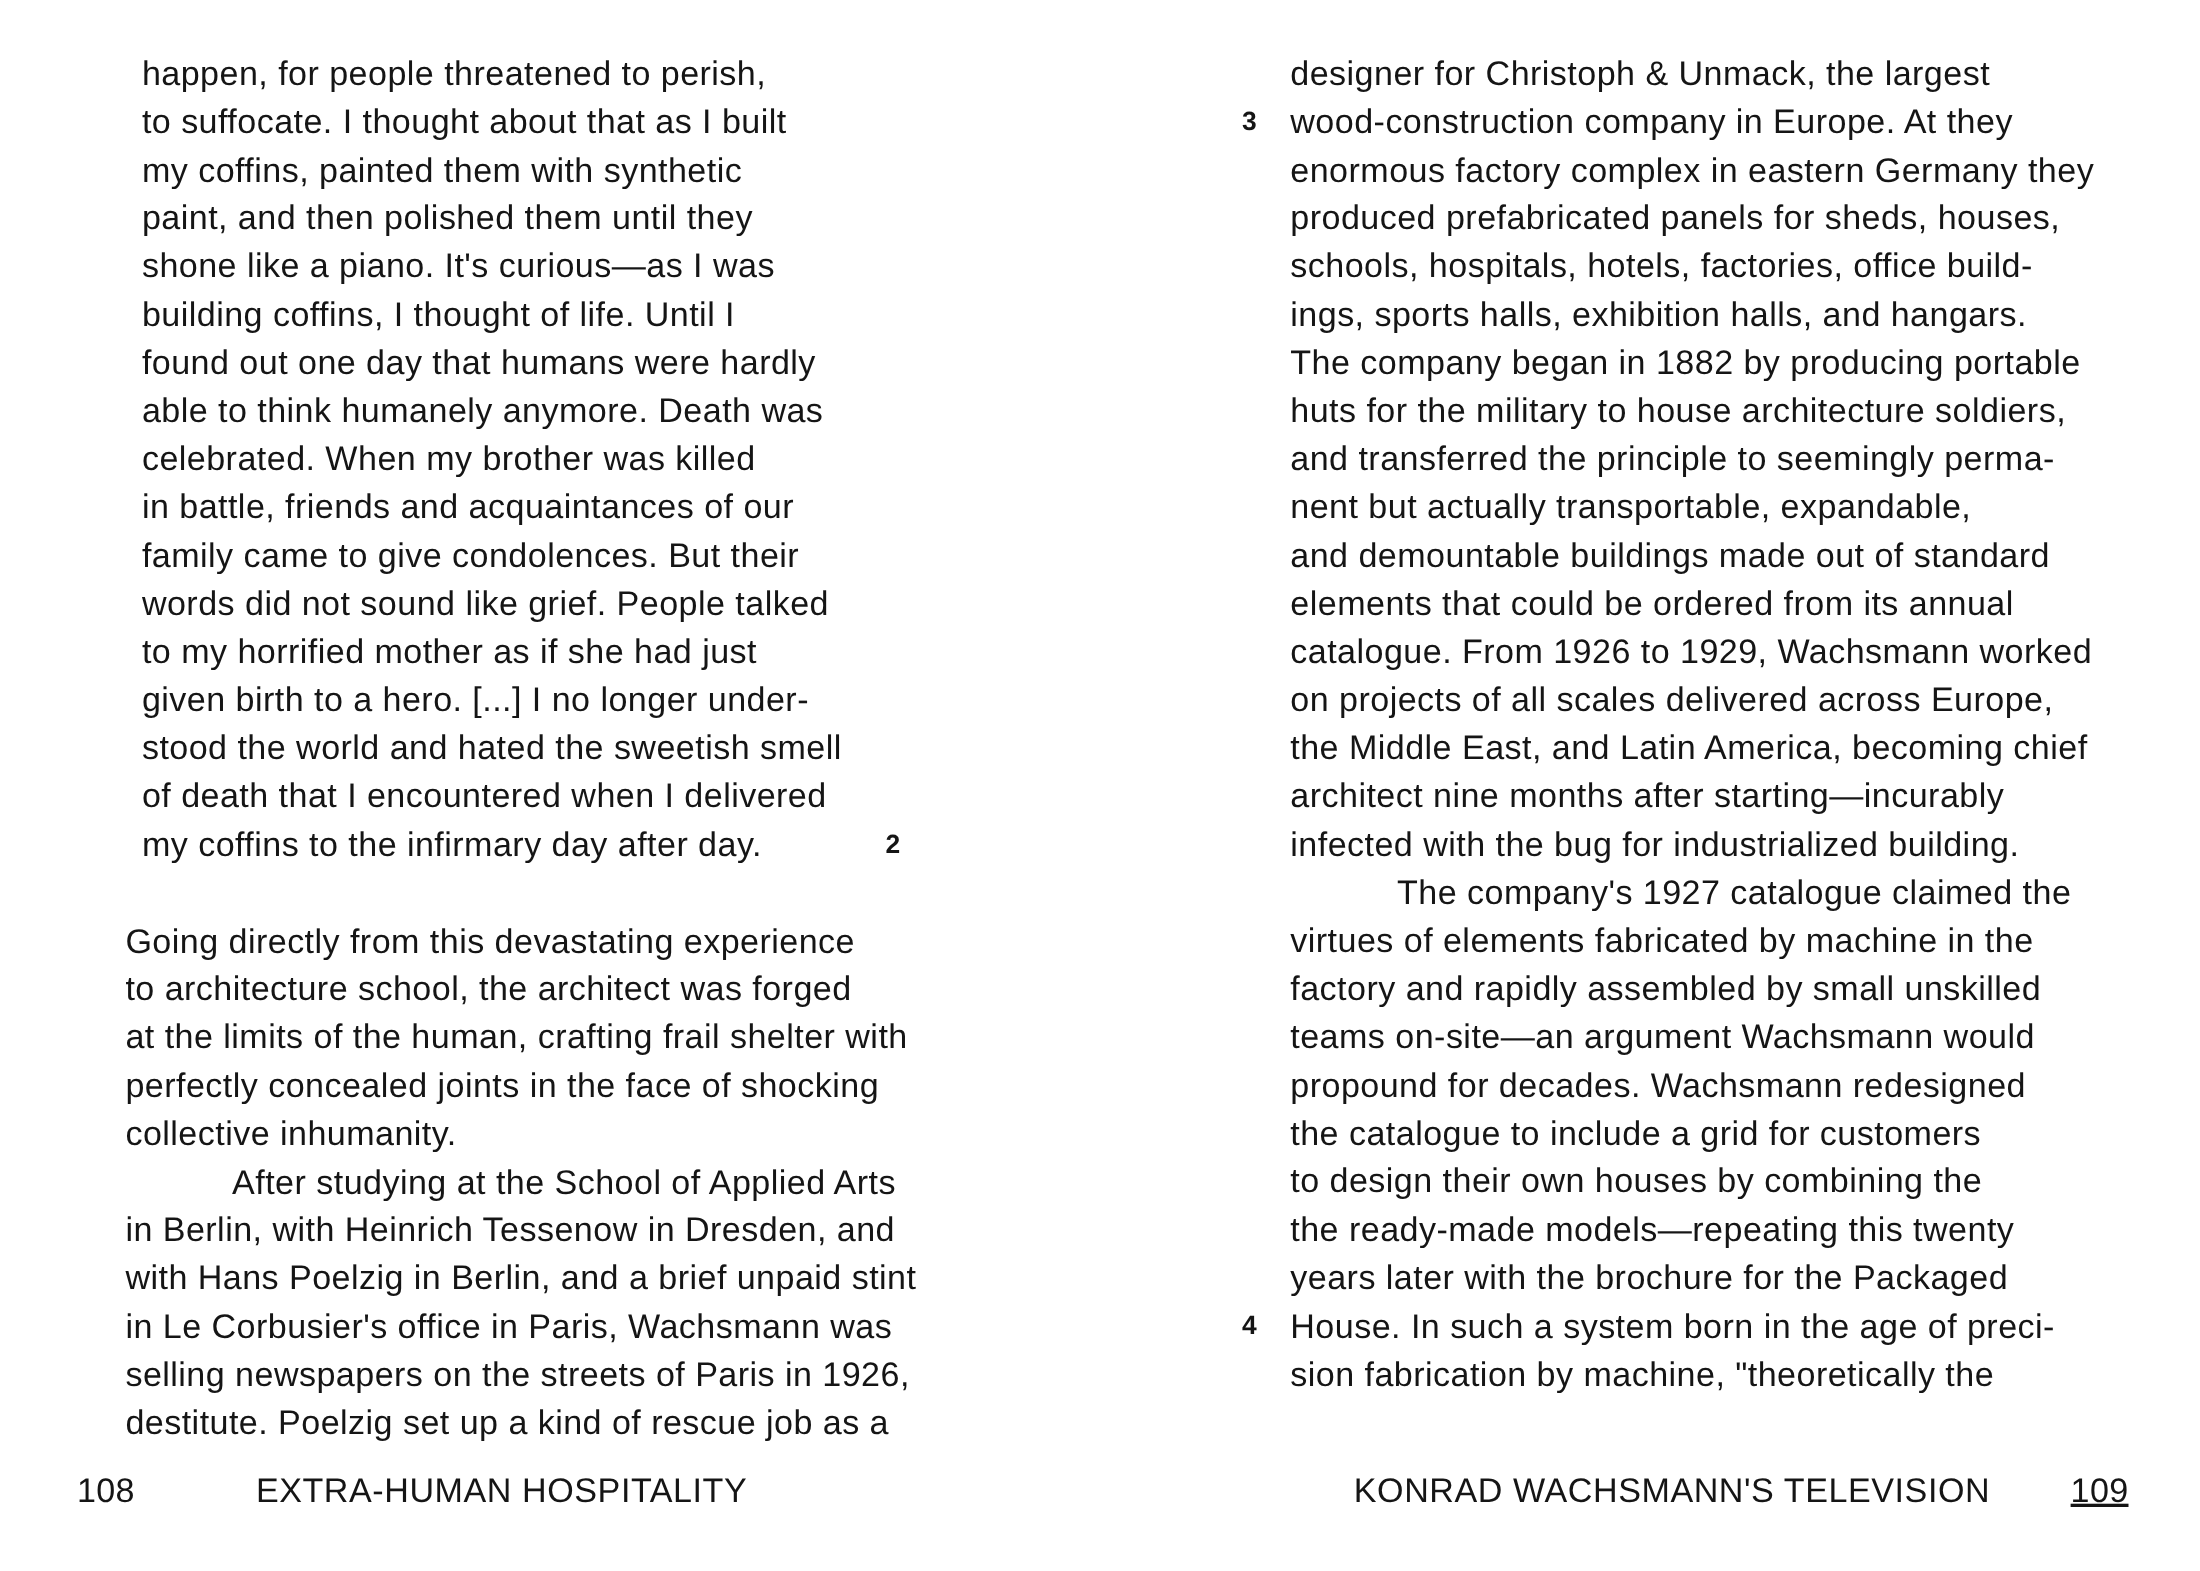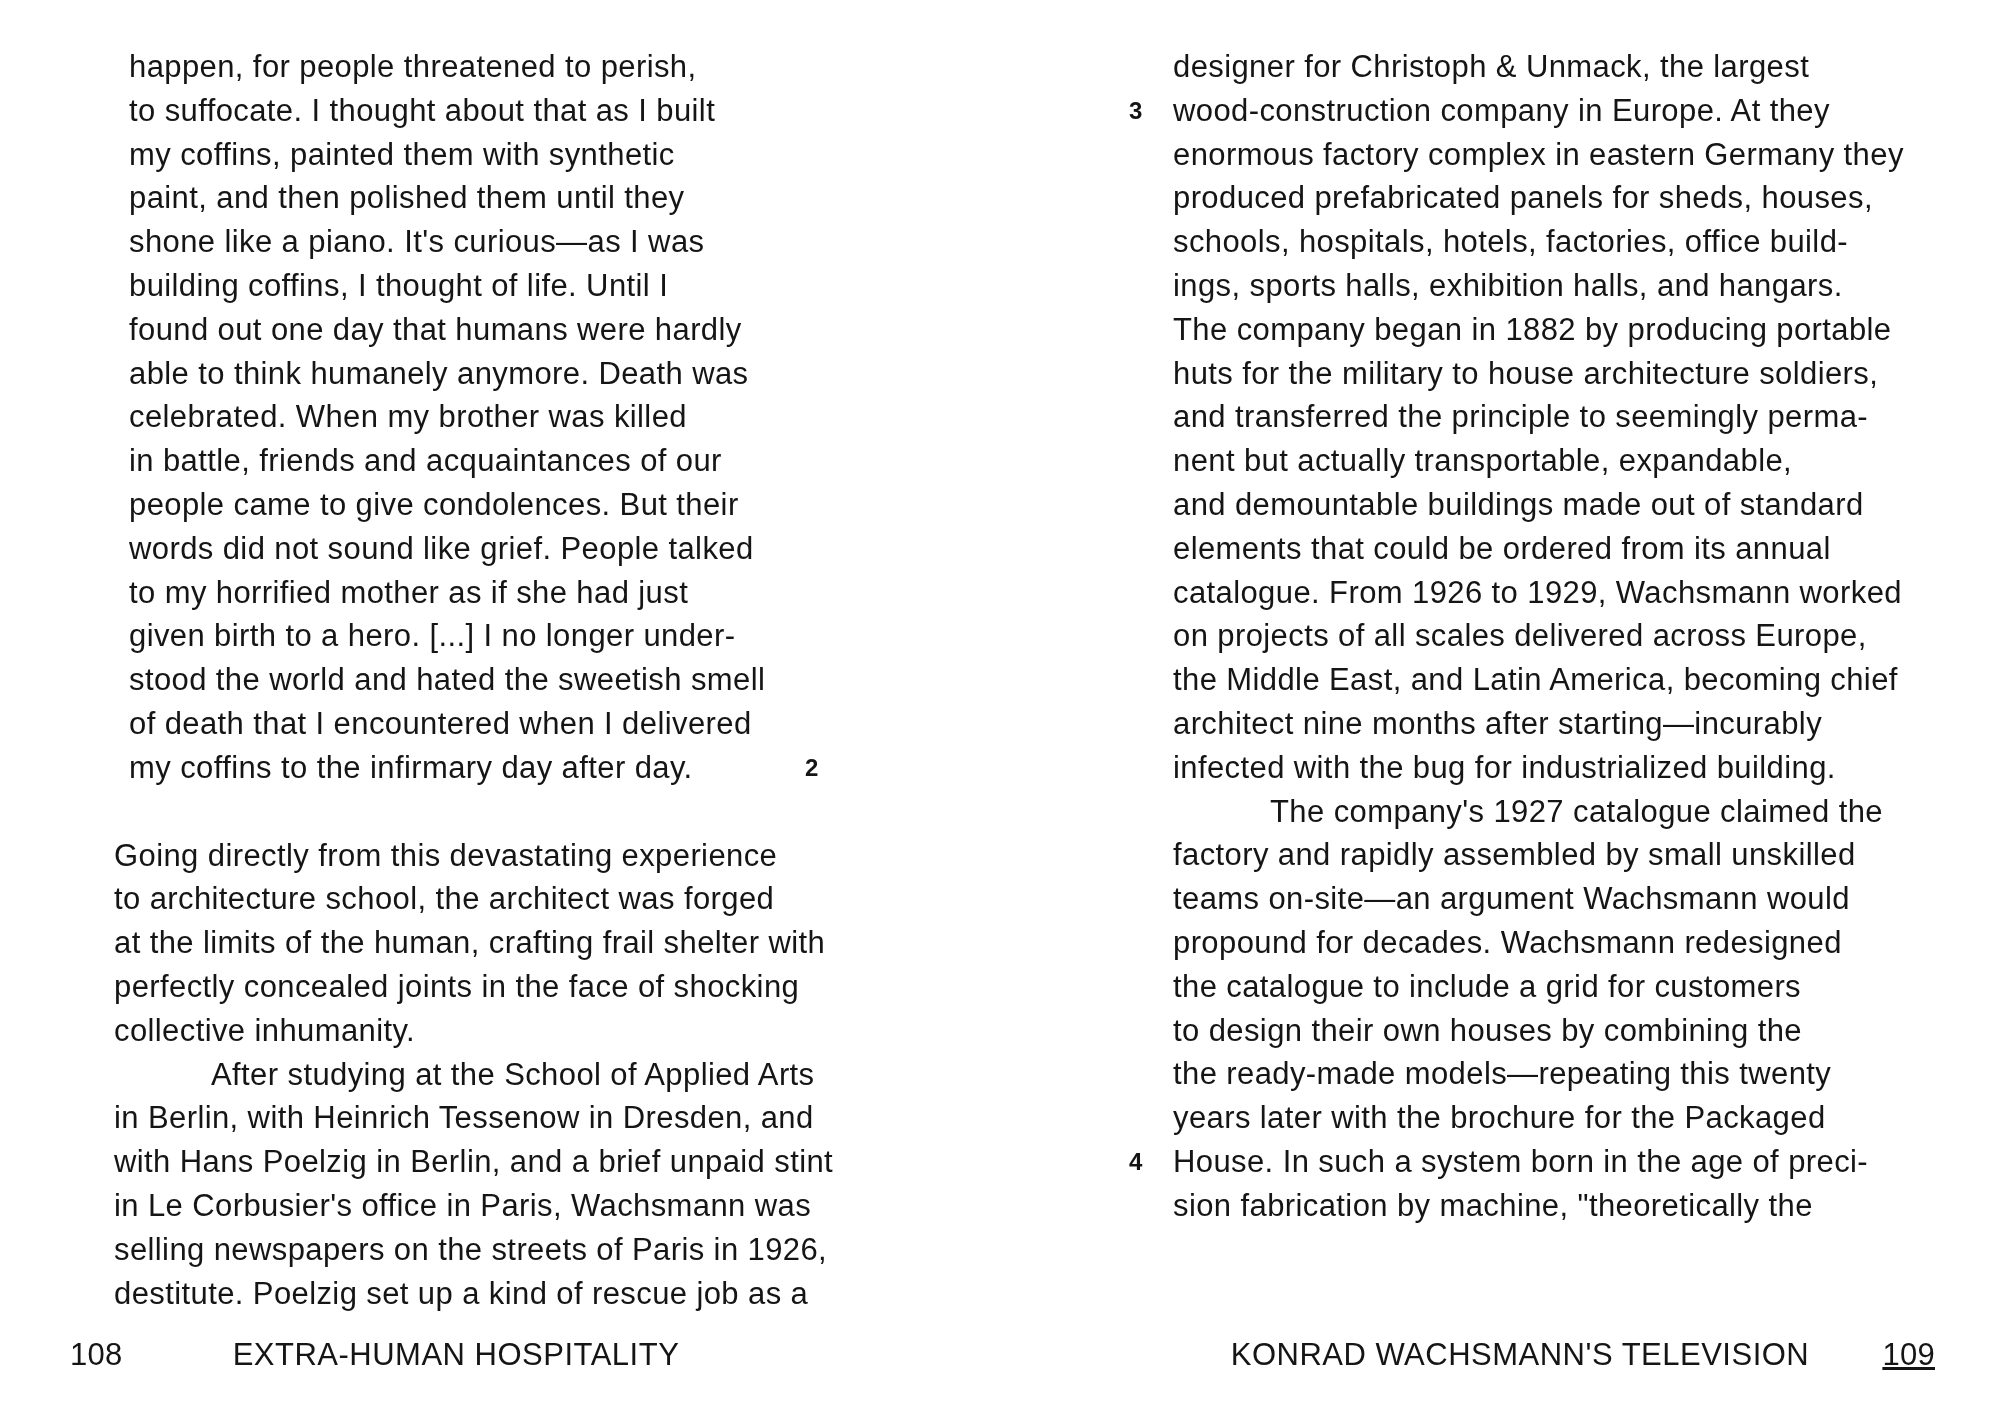--- a/index.html
+++ b/index.html
@@ -58,21 +58,21 @@
       <div class="line"><span>happen, for people threatened to perish,</span></div>
       <div class="line"><span>to suffocate. I thought about that as I built</span></div>
       <div class="line"><span>my coffins, painted them with synthetic</span></div>
       <div class="line"><span>paint, and then polished them until they</span></div>
       <div class="line"><span>shone like a piano. It's curious—as I was</span></div>
       <div class="line"><span>building coffins, I thought of life. Until I</span></div>
       <div class="line"><span>found out one day that humans were hardly</span></div>
       <div class="line"><span>able to think humanely anymore. Death was</span></div>
       <div class="line"><span>celebrated. When my brother was killed</span></div>
       <div class="line"><span>in battle, friends and acquaintances of our</span></div>
-      <div class="line"><span>people came to give condolences. But their</span></div>
+      <div class="line"><span>family came to give condolences. But their</span></div>
       <div class="line"><span>words did not sound like grief. People talked</span></div>
       <div class="line"><span>to my horrified mother as if she had just</span></div>
       <div class="line"><span>given birth to a hero. [...] I no longer under-</span></div>
       <div class="line"><span>stood the world and hated the sweetish smell</span></div>
       <div class="line"><span>of death that I encountered when I delivered</span></div>
       <div class="line"><span>my coffins to the infirmary day after day.</span><span class="fnmark">2</span></div>
     </div>
   <div class="body-block-left">
       <div class="line"><span>Going directly from this devastating experience</span></div>
       <div class="line"><span>to architecture school, the architect was forged</span></div>
@@ -101,20 +101,21 @@
       <div class="line"><span>and transferred the principle to seemingly perma-</span></div>
       <div class="line"><span>nent but actually transportable, expandable,</span></div>
       <div class="line"><span>and demountable buildings made out of standard</span></div>
       <div class="line"><span>elements that could be ordered from its annual</span></div>
       <div class="line"><span>catalogue. From 1926 to 1929, Wachsmann worked</span></div>
       <div class="line"><span>on projects of all scales delivered across Europe,</span></div>
       <div class="line"><span>the Middle East, and Latin America, becoming chief</span></div>
       <div class="line"><span>architect nine months after starting—incurably</span></div>
       <div class="line"><span>infected with the bug for industrialized building.</span></div>
       <div class="line indent"><span>The company's 1927 catalogue claimed the</span></div>
+      <div class="line"><span>virtues of elements fabricated by machine in the</span></div>
       <div class="line"><span>factory and rapidly assembled by small unskilled</span></div>
       <div class="line"><span>teams on-site—an argument Wachsmann would</span></div>
       <div class="line"><span>propound for decades. Wachsmann redesigned</span></div>
       <div class="line"><span>the catalogue to include a grid for customers</span></div>
       <div class="line"><span>to design their own houses by combining the</span></div>
       <div class="line"><span>the ready-made models—repeating this twenty</span></div>
       <div class="line"><span>years later with the brochure for the Packaged</span></div>
       <div class="line"><span>House. In such a system born in the age of preci-</span><span class="fnmark">4</span></div>
       <div class="line"><span>sion fabrication by machine, "theoretically the</span></div>
     </div>

